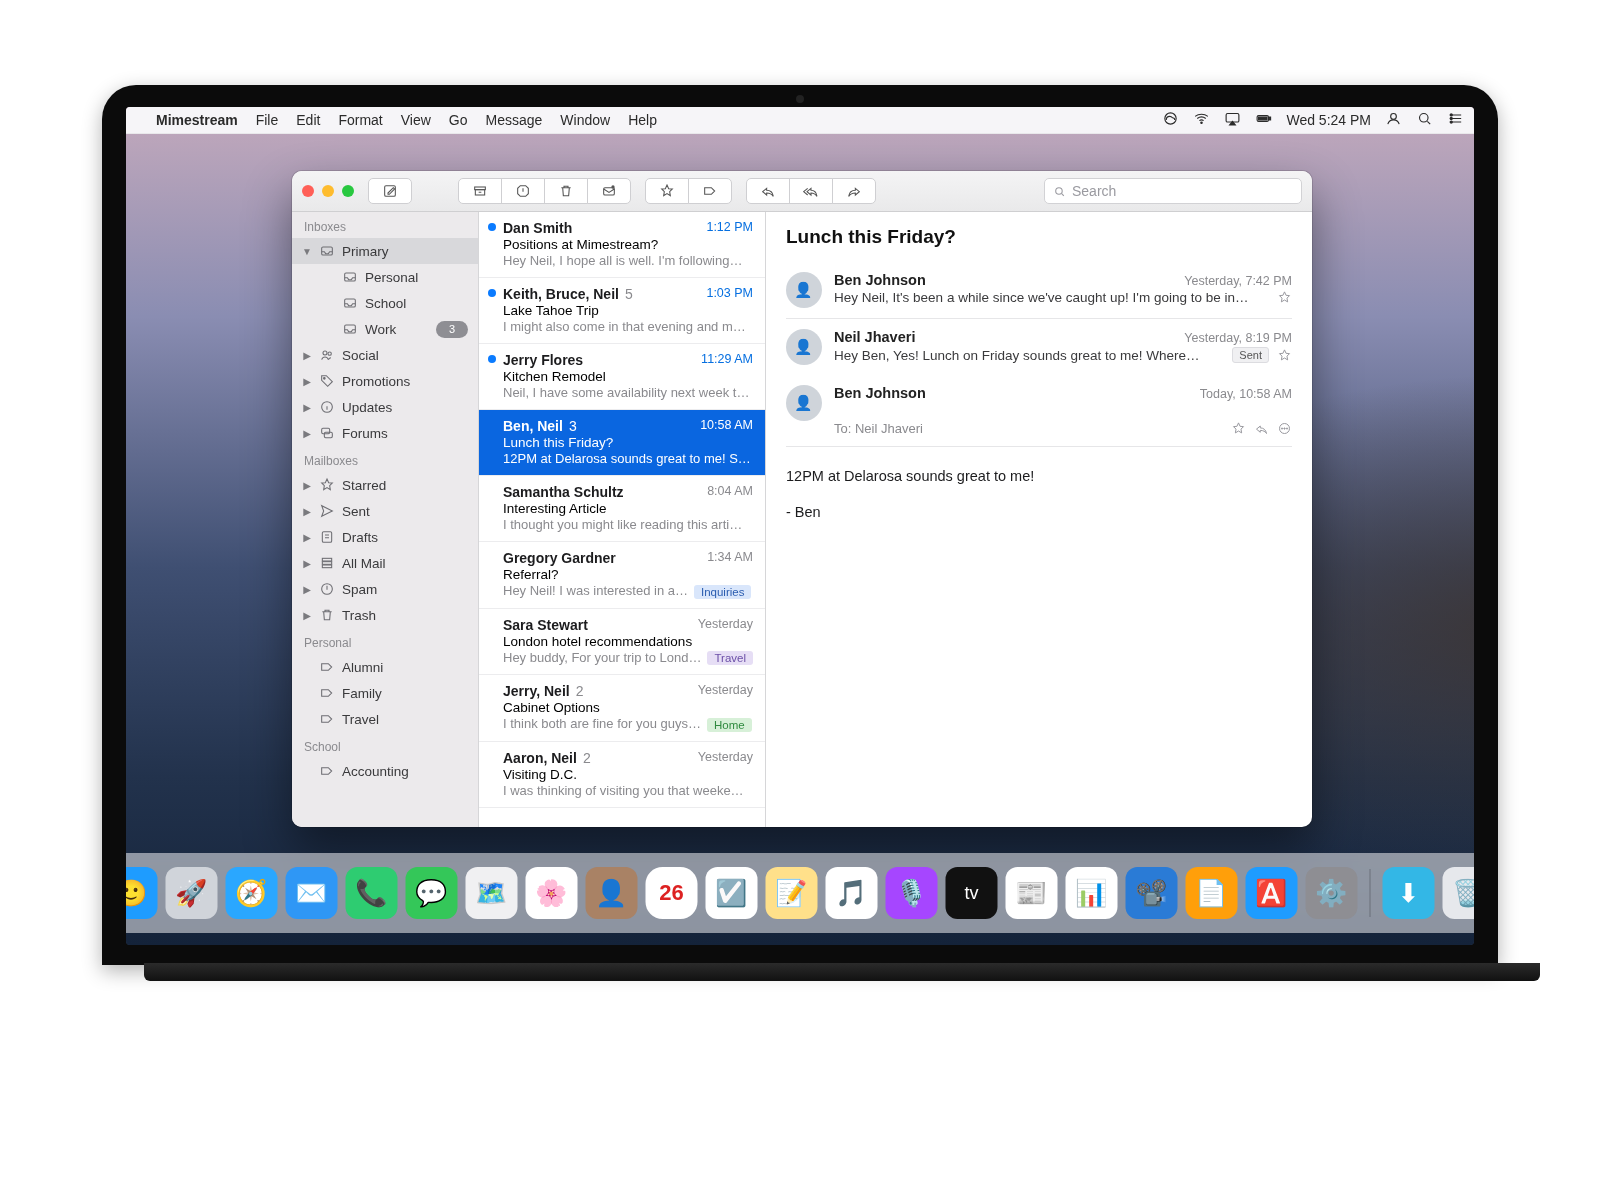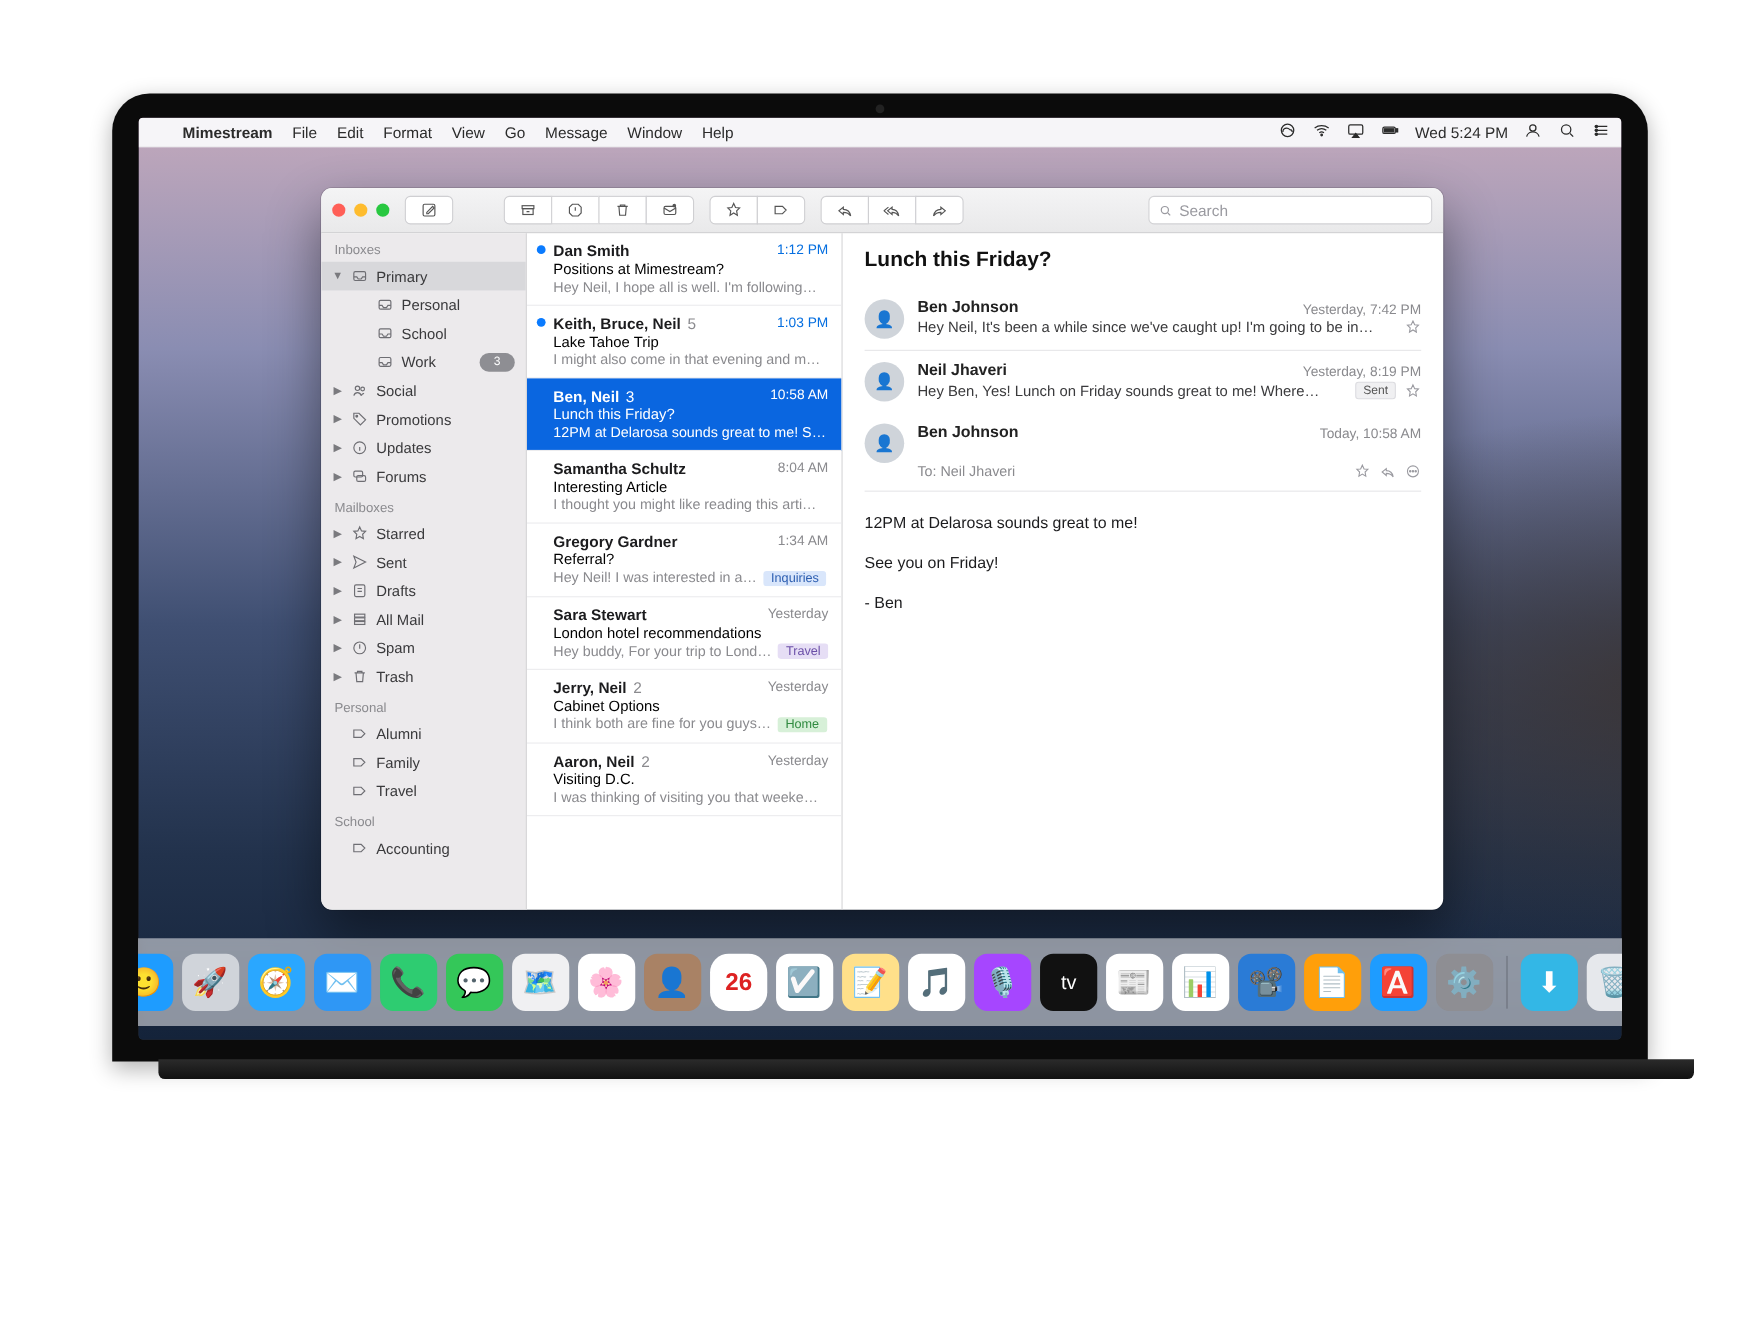--- a/index.html
+++ b/index.html
@@ -11,21 +11,21 @@
   .screen{position:relative;width:1348px;height:838px;border-radius:4px;overflow:hidden;background:linear-gradient(180deg,#44354a 0%,#2e3047 40%,#2d3b52 100%)}
   .desktop{position:absolute;inset:0;background:
     radial-gradient(ellipse 70% 55% at 105% 62%, rgba(60,50,45,.85) 0%, rgba(40,40,55,0) 55%),
     linear-gradient(180deg,#c3a9bc 0%,#8a8db2 25%,#3f4f72 55%,#22324c 80%,#14233a 100%)}
   .base{position:relative;width:1480px;height:60px;margin:-2px auto 0;display:flex;flex-direction:column;align-items:center}
   .hinge{width:1396px;height:18px;background:linear-gradient(#2b2b2b,#111);border-radius:0 0 6px 6px}
   .deck{position:relative;width:1480px;height:46px;background:linear-gradient(180deg,#e9eaec 0%,#d7d9dc 65%,#bfc2c6 100%);border-radius:0 0 70px 70px/0 0 38px 38px;box-shadow:0 10px 22px rgba(0,0,0,.25)}
   .notch{position:absolute;top:0;left:50%;transform:translateX(-50%);width:220px;height:14px;background:linear-gradient(#cfd1d4,#e4e6e8);border-radius:0 0 14px 14px}
   .brand{position:absolute;top:22px;left:50%;transform:translateX(-50%);font-size:16px;color:#6b6e73;letter-spacing:.5px}
   
-  .menubar{position:absolute;top:0;left:0;right:0;height:26px;background:rgba(248,248,250,.96);display:flex;align-items:center;font-size:14px;color:#2b2b2b;padding:0 10px 0 18px;gap:18px;border-bottom:1px solid rgba(0,0,0,.05)}
+  .menubar{position:absolute;top:0;left:0;right:0;height:26px;background:rgba(248,248,250,.96);display:flex;align-items:center;font-size:14px;color:#2b2b2b;padding:0 10px 0 8px;gap:18px;border-bottom:1px solid rgba(0,0,0,.05)}
   .menubar .apple{font-size:15px;margin-right:4px}
   .menubar .appname{font-weight:700}
   .menubar .m{cursor:default}
   .menubar .spacer{flex:1}
   .menubar .right{display:flex;align-items:center;gap:14px}
   .menubar .right svg{width:17px;height:17px;stroke:#2b2b2b;fill:none;stroke-width:1.6}
   
   .dock{position:absolute;left:50%;bottom:12px;transform:translateX(-50%);height:68px;padding:6px 14px;display:flex;align-items:center;gap:8px;background:rgba(240,240,244,.55);border-radius:16px;backdrop-filter:blur(4px)}
   .dock .di{width:52px;height:52px;border-radius:12px;display:flex;align-items:center;justify-content:center;font-size:26px;color:#fff}
   .dock .sep{width:1px;height:48px;background:rgba(0,0,0,.25);margin:0 4px}
@@ -380,20 +380,27 @@
                   <div class="subj">Positions at Mimestream?</div>
                   <div class="prev"><span>Hey Neil, I hope all is well. I'm following…</span></div>
                 </div>
                 <div class="msg unread">
                   <span class="bullet"></span>
                   <div class="from">Keith, Bruce, Neil<span class="count">5</span></div>
                   <div class="time">1:03 PM</div>
                   <div class="subj">Lake Tahoe Trip</div>
                   <div class="prev"><span>I might also come in that evening and m…</span></div>
                 </div>
+                <div class="msg unread">
+                  <span class="bullet"></span>
+                  <div class="from">Jerry Flores</div>
+                  <div class="time">11:29 AM</div>
+                  <div class="subj">Kitchen Remodel</div>
+                  <div class="prev"><span>Neil, I have some availability next week t…</span></div>
+                </div>
                 <div class="msg sel">
                   <div class="from">Ben, Neil<span class="count">3</span></div>
                   <div class="time">10:58 AM</div>
                   <div class="subj">Lunch this Friday?</div>
                   <div class="prev"><span>12PM at Delarosa sounds great to me! S…</span></div>
                 </div>
                 <div class="msg">
                   <div class="from">Samantha Schultz</div>
                   <div class="time">8:04 AM</div>
                   <div class="subj">Interesting Article</div>
@@ -481,21 +488,20 @@
                           <circle cx="8" cy="12" r="1" fill="#9a9aa0"></circle>
                           <circle cx="12" cy="12" r="1" fill="#9a9aa0"></circle>
                           <circle cx="16" cy="12" r="1" fill="#9a9aa0"></circle>
                         </svg>
                     </span>
                   </div>
                 </div>
               </div>
               <div class="body" id="bodylines">
                   <div style="margin-bottom: 14px;">12PM at Delarosa sounds great to me!</div>
-                  <div style="margin-bottom: 14px;">See you on Friday!</div>
                   <div style="margin-bottom: 14px;">- Ben</div>
                 </div>
             </div>
           </div>
         </div>
 
         <div class="dock" id="dock">
             <div class="di" style="background: rgb(30, 156, 255);">🙂</div>
             <div class="di" style="background: rgb(208, 212, 218);">🚀</div>
             <div class="di" style="background: rgb(42, 167, 255);">🧭</div>

